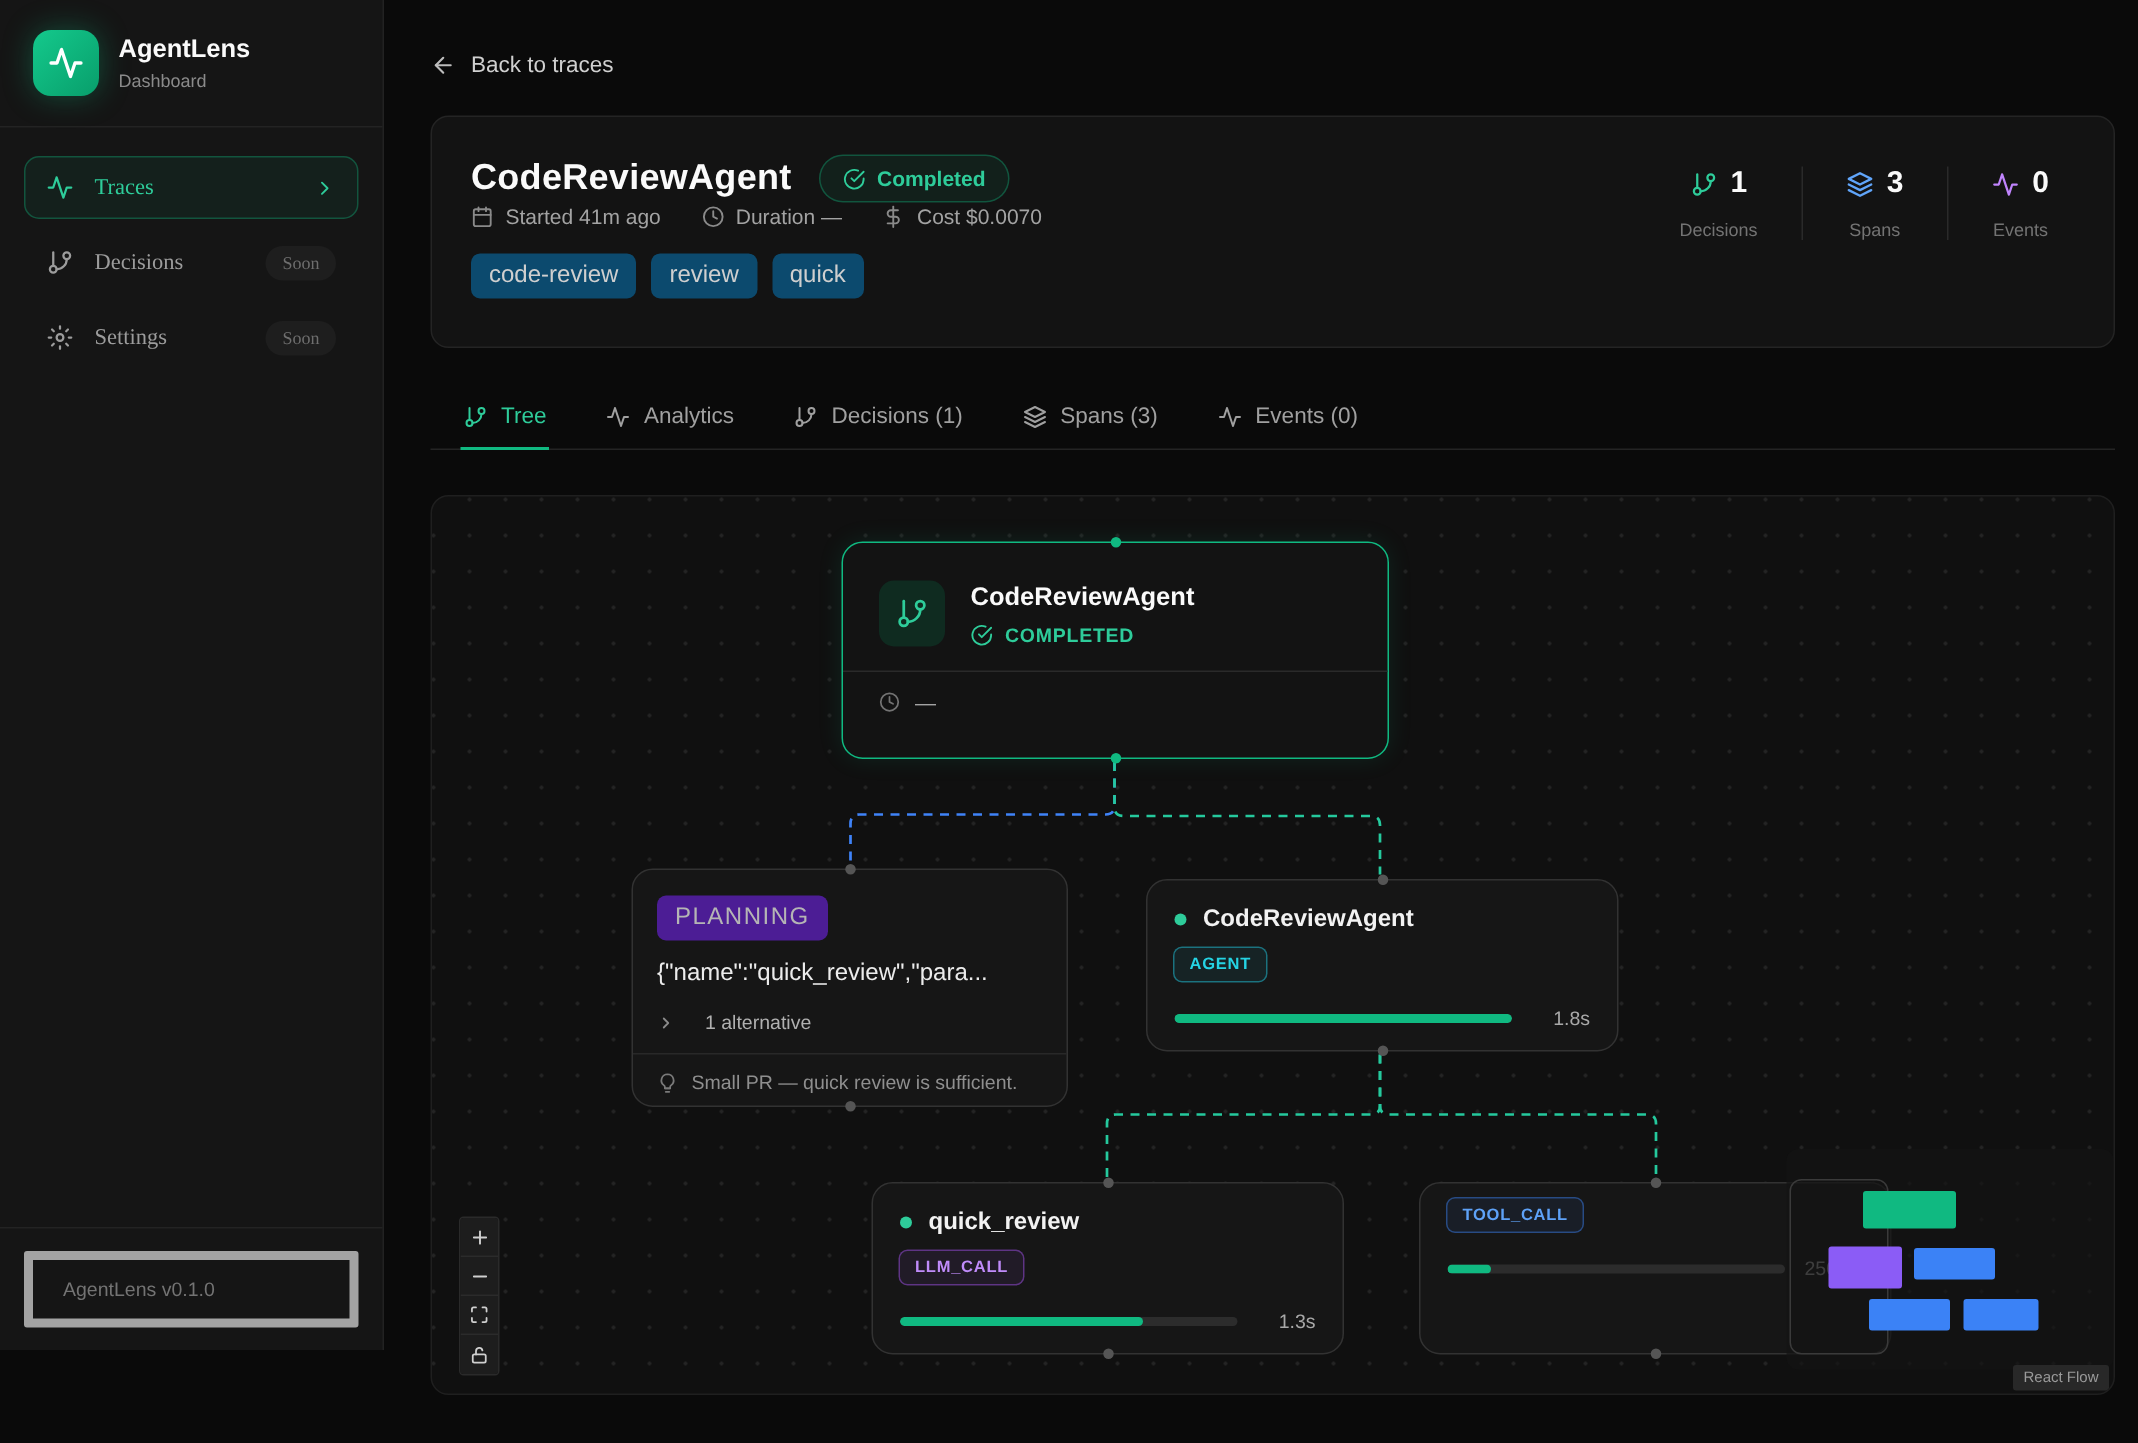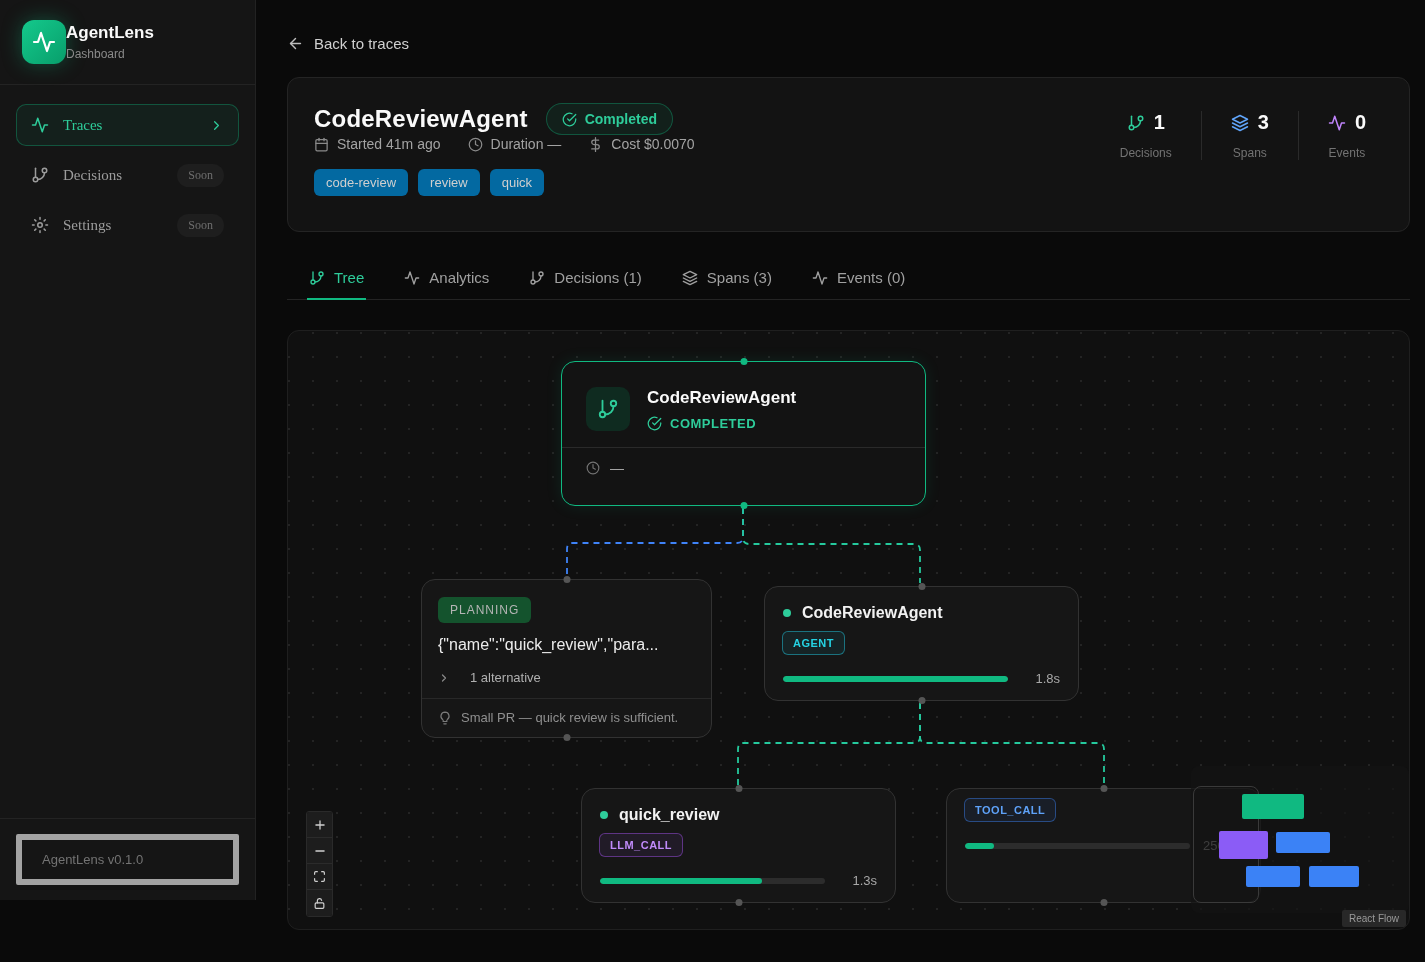--- a/index.html
+++ b/index.html
@@ -3,21 +3,21 @@
 <meta charset="utf-8">
 <style>
   * { box-sizing: border-box; margin: 0; padding: 0; }
   html,body { width:1425px; height:962px; overflow:hidden; background:#0a0a0a;
     font-family:"Liberation Sans", sans-serif; color:#e5e5e5; }
   .app { display:flex; width:1425px; }
 
   
   .sidebar { width:256px; height:900px; background:#151515; border-right:1px solid #222;
     display:flex; flex-direction:column; flex-shrink:0; }
-  .logo-row { display:flex; align-items:center; padding:20px 16px 20px 22px;
+  .logo-row { display:flex; align-items:center; gap:13px; padding:20px 16px 20px 22px;
     border-bottom:1px solid #232323; }
   .logo-icon { width:44px; height:44px; border-radius:12px; flex-shrink:0;
     background:linear-gradient(135deg,#14c98c,#089e6b);
     box-shadow:0 0 20px rgba(16,185,129,.35); display:flex; align-items:center; justify-content:center; color:#fff; }
   .app-name { font-size:17px; font-weight:bold; color:#fafafa; }
   .app-sub { font-size:12px; color:#8a8a8a; margin-top:4px; }
   .nav { padding:19px 16px; display:flex; flex-direction:column; gap:8px; }
   .nav-item { display:flex; align-items:center; gap:14px; height:42px; padding:0 14px;
     border-radius:10px; color:#9c9c9c; font-size:15px; border:1px solid transparent; cursor:pointer;font-family:Liberation Serif, serif; }
   .nav-item.active { background:rgba(16,185,129,.07); border-color:rgba(16,185,129,.35); color:#2ecc9a; }
@@ -39,21 +39,21 @@
     padding:25px 14px 24px 26px; display:flex; justify-content:space-between; height:155px; }
   .title-row { display:flex; align-items:center; gap:18px; }
   .trace-title { font-size:24px; font-weight:bold; color:#fafafa; letter-spacing:.2px; }
   .status-badge { display:inline-flex; align-items:center; gap:8px; padding:7px 15px;
     border-radius:999px; background:rgba(16,185,129,.08); border:1px solid rgba(16,185,129,.35);
     color:#2ecc9a; font-size:14px; font-weight:bold; }
   .meta-row { display:flex; align-items:center; gap:27px; margin-top:1px; color:#a3a3a3; font-size:14px; }
   .meta-item { display:flex; align-items:center; gap:8px; }
   .meta-item .icn { color:#8a8a8a; display:flex; }
   .tags-row { display:flex; gap:10px; margin-top:17px; }
-  .tag { background:#0369a1; color:#cfcfcf; font-size:13px; padding:6px 12px; border-radius:6px; }
+  .tag { background:#0c4a6e; color:#cfcfcf; font-size:16px; padding:6px 12px; border-radius:6px; }
 
   .trace-stats { display:flex; align-items:flex-start; margin-top:8px; }
   .stat { display:flex; flex-direction:column; align-items:center; padding:0 29px; }
   .stat + .stat { border-left:1px solid #2a2a2a; }
   .stat-top { display:flex; align-items:center; gap:9px; }
   .stat-value { font-size:20px; font-weight:bold; color:#fafafa; }
   .stat-label { font-size:12px; color:#737373; margin-top:12px; }
   .c-green { color:#2ecc9a; } .c-blue { color:#60a5fa; } .c-purple { color:#c084fc; }
 
   .tabs-row { display:flex; gap:36px; margin-top:27px; border-bottom:1px solid #242424; padding-left:20px; }
@@ -84,22 +84,22 @@
     display:flex; align-items:center; justify-content:center; flex-shrink:0; }
   .root-title { font-size:17px; font-weight:bold; color:#fafafa; margin-top:1px; }
   .root-status { display:flex; align-items:center; gap:8px; color:#2ecc9a; font-size:13px;
     letter-spacing:.5px; margin-top:8px; font-weight:bold; }
   .root-divider { border-top:1px solid #2a2a2a; margin-top:16px; }
   .root-foot { display:flex; align-items:center; gap:10px; padding:12px 24px; color:#a3a3a3; font-size:14px; }
   .root-foot .icn { color:#737373; display:flex; }
 
   
   .node-decision { left:133px; top:248px; width:291px; height:159px; }
-  .dec-badge { display:inline-block; margin:17px 0 0 16px; background:#14532d; color:#b5b5b5;
-    font-size:12px; letter-spacing:1px; padding:6px 12px; border-radius:6px; }
+  .dec-badge { display:inline-block; margin:17px 0 0 16px; background:#4c1d95; color:#b5b5b5;
+    font-size:16px; letter-spacing:1px; padding:6px 12px; border-radius:6px; }
   .dec-value { padding:0 16px; margin-top:13px; font-size:16px; color:#ececec; white-space:nowrap; overflow:hidden; }
   .dec-alt { display:flex; align-items:center; gap:20px; padding:0 16px; margin-top:16px;
     color:#b0b0b0; font-size:13px; cursor:pointer; }
   .dec-alt .icn { color:#8a8a8a; display:flex; }
   .dec-divider { border-top:1px solid #282828; margin-top:13px; }
   .dec-reason { display:flex; align-items:center; gap:9px; padding:11px 16px; color:#8f8f8f; font-size:13px; }
   .dec-reason .icn { color:#7a7a7a; display:flex; flex-shrink:0; }
 
   
   .node-span { width:315px; height:115px; }

